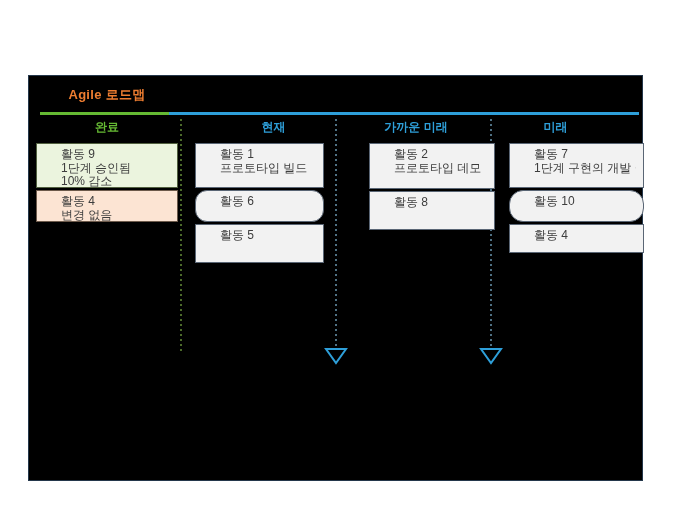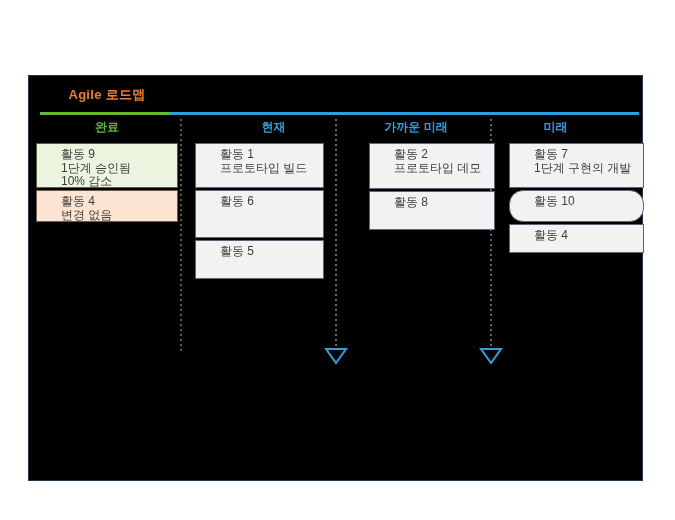--- a/index.html
+++ b/index.html
@@ -141,21 +141,21 @@
         <div class="card-line">활동 4</div>
         <div class="card-line">변경 없음</div>
       </div>
     </div>
 
     <div class="cards" style="left:166px; width:129px;">
       <div class="card card-gray" style="height:45px;">
         <div class="card-line">활동 1</div>
         <div class="card-line">프로토타입 빌드</div>
       </div>
-      <div class="card card-gray" style="height:48px;">
+      <div class="card card-gray" style="height:32px;border-radius:12px;">
         <div class="card-line">활동 6</div>
       </div>
       <div class="card card-gray" style="height:39px;">
         <div class="card-line">활동 5</div>
       </div>
     </div>
 
     <div class="cards" style="left:340px; width:126px;">
       <div class="card card-gray" style="height:46px;">
         <div class="card-line">활동 2</div>

